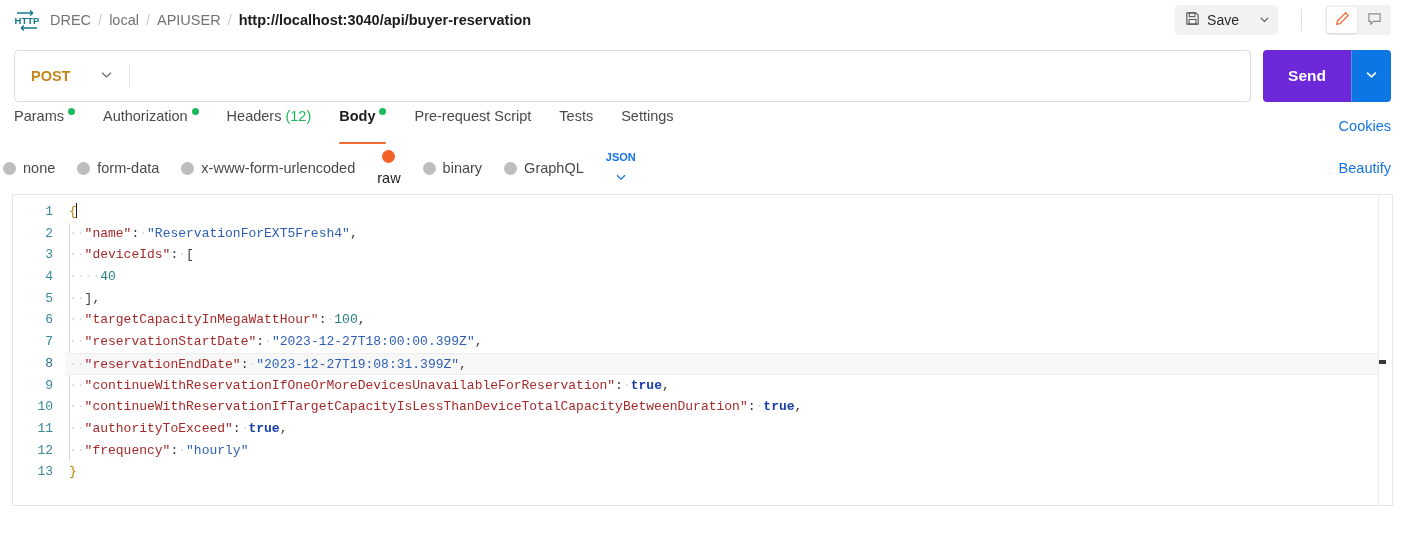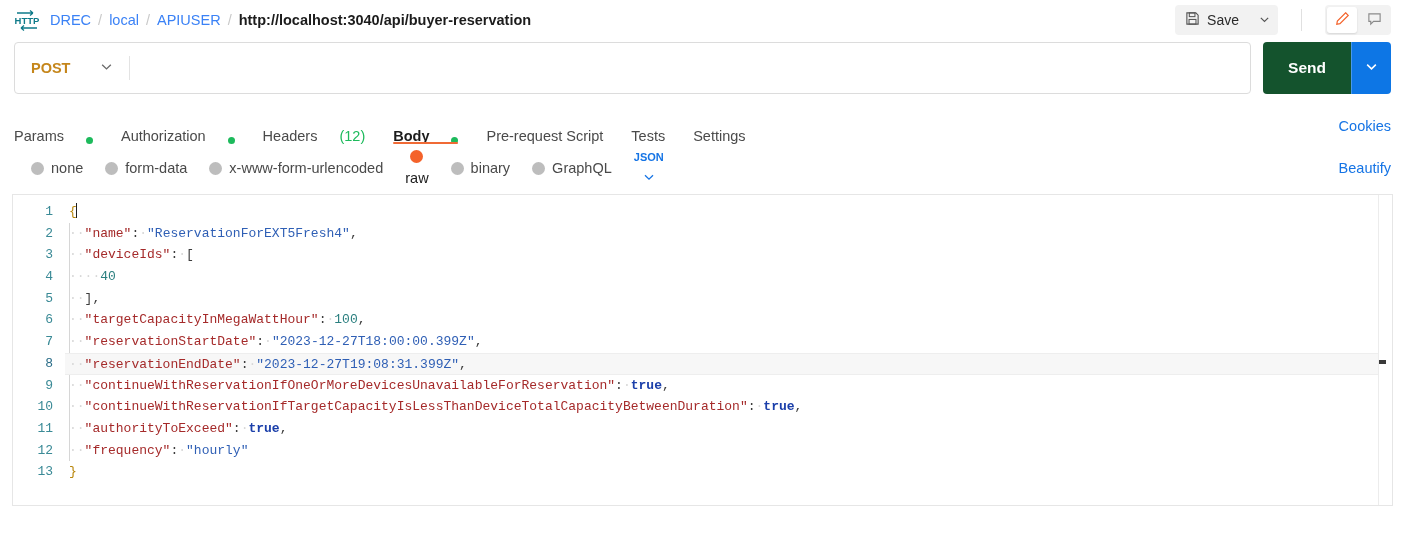--- a/index.html
+++ b/index.html
@@ -13,21 +13,21 @@
   
   .topbar {
     height: 40px;
     display: flex;
     align-items: center;
     padding: 0 14px 0 14px;
     position: relative;
   }
   .http-icon { width: 26px; height: 22px; flex: 0 0 auto; margin-right: 10px; }
   .crumbs { display: flex; align-items: center; font-size: 14.5px; line-height: 1; }
-  .crumb { color: #3b82f6; white-space: nowrap; }
+  .crumb { color: #737373; white-space: nowrap; }
   .crumb.last { color: #1c1c1c; font-weight: bold; }
   .crumb-sep { color: #c9c9c9; margin: 0 7px; }
 
   .topbar-right {
     position: absolute; right: 14px; top: 0; height: 40px;
     display: flex; align-items: center; gap: 12px;
   }
   .save-group { display: flex; align-items: center; background: #f2f2f2; border-radius: 4px; height: 30px; }
   .save-btn {
     display: flex; align-items: center; gap: 7px;
@@ -42,21 +42,21 @@
   .vsep { width: 1px; height: 22px; background: #e0e0e0; margin: 0 11px; }
   .icon-group { display: flex; align-items: center; background: #f2f2f2; border-radius: 4px; padding: 2px; gap: 2px; }
   .icon-btn {
     width: 30px; height: 26px; display: flex; align-items: center; justify-content: center;
     border-radius: 3px; cursor: pointer;
   }
   .icon-btn.active { background: #ffffff; box-shadow: 0 1px 2px rgba(0,0,0,.12); }
 
   
   .urlrow {
-    display: flex; align-items: flex-start;
+    display: flex; align-items: flex-end;
     padding: 0 14px; margin-top: 2px; height: 60px;
   }
   .url-field {
     flex: 1; display: flex; align-items: center;
     border: 1px solid #dcdcdc; border-radius: 4px; background: #fff;
     height: 52px;
   }
   .method {
     display: flex; align-items: center; gap: 30px;
     padding: 0 16px; height: 100%;
@@ -64,54 +64,54 @@
     cursor: pointer; white-space: nowrap;
   }
   .method-sep { width: 1px; height: 24px; background: #e3e3e3; }
   .url-input {
     flex: 1; border: 0; outline: none; background: transparent;
     font-size: 14.5px; color: #1f1f1f; padding: 0 16px;
     font-family: "Liberation Sans", sans-serif;
   }
   .send-group { display: flex; margin-left: 12px; height: 52px; }
   .send-btn {
-    background: #14532d; color: #fff; font-size: 15.5px; font-weight: bold;
+    background: #6d28d9; color: #fff; font-size: 15.5px; font-weight: bold;
     display: flex; align-items: center; justify-content: center;
     padding: 0 25px; border-radius: 4px 0 0 4px; cursor: pointer;
   }
   .send-caret {
     background: #0d76e5; width: 40px; border-radius: 0 4px 4px 0;
     display: flex; align-items: center; justify-content: center; cursor: pointer;
     border-left: 1px solid rgba(255,255,255,.25);
   }
 
   
   .tabsrow {
     display: flex; align-items: center;
     padding: 0 14px; height: 36px; position: relative; margin-top: 6px;
   }
   .tab {
-    display: flex; align-items: flex-end; gap: 22px;
+    display: flex; align-items: flex-start; gap: 4px;
     font-size: 14.5px; color: #4a4a4a; cursor: pointer;
     height: 36px; margin-right: 28px; position: relative;
   }
   .tab.active { color: #1c1c1c; font-weight: bold; }
   .tab.active::after {
     content: ""; position: absolute; left: 0; right: 0; bottom: 0;
     height: 2.5px; background: #f06a35; border-radius: 2px;
   }
   .dot { width: 7px; height: 7px; border-radius: 50%; background: #1dba5c; display: inline-block; }
   .count { color: #1dba5c; }
   .link-blue { color: #1574e5; font-size: 14.5px; cursor: pointer; margin-left: 23px; }
   .cookies { position: absolute; right: 14px; }
 
   
   .bodyrow {
     display: flex; align-items: center;
-    padding: 0 31px; height: 36px; position: relative; margin-top: 6px;
+    padding: 0 3px; height: 36px; position: relative; margin-top: 6px;
   }
   .radio-opt {
     display: flex; align-items: center; gap: 7px;
     font-size: 14.5px; color: #4a4a4a; cursor: pointer; margin-right: 22px;
   }
   .radio { width: 13px; height: 13px; border-radius: 50%; background: #bdbdbd; }
   .radio.on { background: #f4622a; }
   .radio-opt.sel { color: #1c1c1c; flex-direction: column; }
   .json-sel {
     display: flex; align-items: center; gap: 8px;

